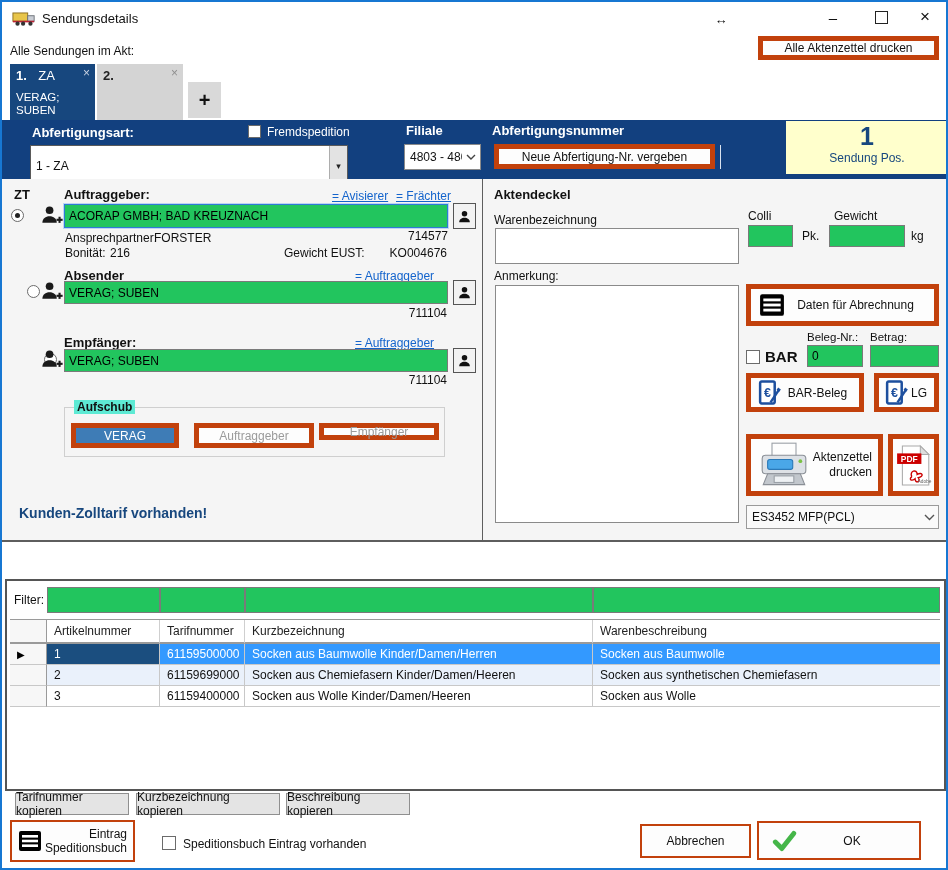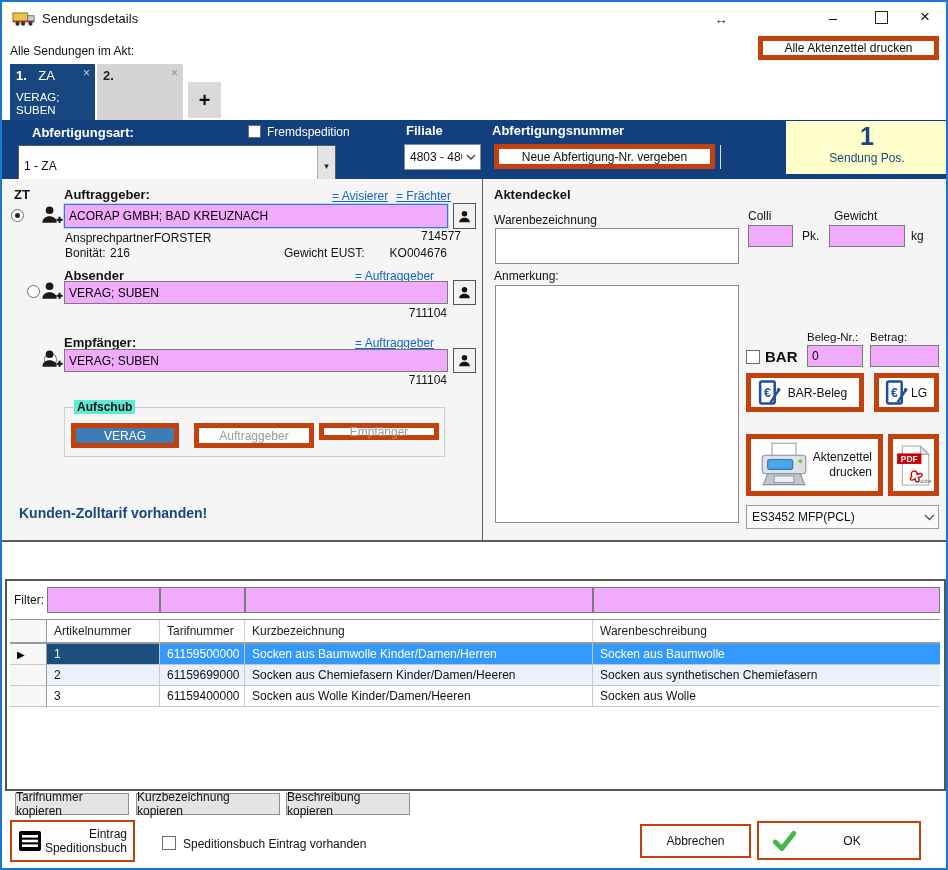--- a/index.html
+++ b/index.html
@@ -9,21 +9,21 @@
   *{margin:0;padding:0}
   body{background:#888;font-family:"Liberation Sans",sans-serif}
   #win{position:relative;width:948px;height:870px;background:#fff;border:2px solid var(--winborder);
        box-sizing:border-box;font-size:12px;color:#111;overflow:hidden}
   .abs{position:absolute;box-sizing:border-box}
   .b{font-weight:bold}
   .wt{color:#fff}
   .nv{color:var(--tabnavy)}
   .link{color:var(--link);text-decoration:underline;cursor:pointer;font-size:12px}
   .rt{text-align:right}
-  input.txt{border:1px solid #7a7a7a;background:#f0abfc;padding:0 4px;font:12px "Liberation Sans",sans-serif;box-sizing:border-box;width:100%;height:100%}
+  input.txt{border:1px solid #7a7a7a;background:#22c55e;padding:0 4px;font:12px "Liberation Sans",sans-serif;box-sizing:border-box;width:100%;height:100%}
   input.focus{border:1px solid #2e7bd6;outline:1px solid #bcd6f5}
   textarea.ta{border:1px solid #8a8a8a;background:#fff;resize:none;font:12px "Liberation Sans",sans-serif;box-sizing:border-box;width:100%;height:100%}
   .btn{display:flex;align-items:center;justify-content:center;background:#fdfdfd;border:5px solid #c2410c;
        font:12px "Liberation Sans",sans-serif;box-sizing:border-box;cursor:pointer;color:#111}
   .btn.gray{background:#e4e4e4;border:1px solid #8f8f8f}
   .radio{width:13px;height:13px;border:1px solid #6b6b6b;border-radius:50%;background:#fff;display:inline-block;position:relative}
   .radio.sel::after{content:"";position:absolute;left:3px;top:3px;width:5px;height:5px;border-radius:50%;background:#222}
   .cbx{width:13px;height:13px;border:1px solid #6b6b6b;background:#fff;display:inline-block}
   .combo{background:#fff;border:1px solid #8a8a8a;display:flex;align-items:center;overflow:hidden;white-space:nowrap;cursor:pointer}
   .combo .val{flex:1;padding:0 5px;overflow:hidden}
@@ -78,21 +78,21 @@
   </div>
   <div class="abs" style="left:95px;top:62px;width:86px;height:57px;background:#d4d4d4;color:#222;padding:4px 6px">
     <span class="abs" style="right:5px;top:2px;color:#8f8f8f;font-size:12px">×</span>
     <span class="b" style="font-size:13px">2.</span>
   </div>
   <div class="abs" style="left:186px;top:80px;width:33px;height:36px;background:#d9d9d9;display:flex;align-items:center;justify-content:center;font-size:20px;font-weight:bold;cursor:pointer">+</div>
 
   
   <div class="abs" style="left:0;top:118px;width:944px;height:59px;background:var(--navy)"></div>
   <span class="abs wt b" style="left:30px;top:123px;font-size:13px">Abfertigungsart:</span>
-  <div class="combo abs" style="left:16px;top:143px;width:318px;height:41px;border-color:#5a5a5a">
+  <div class="combo abs" style="left:28px;top:143px;width:318px;height:41px;border-color:#5a5a5a">
     <span class="val">1 - ZA</span>
     <span class="arrowbox">▾</span>
   </div>
   <span class="cbx abs" style="left:246px;top:123px"></span>
   <span class="abs wt" style="left:265px;top:123px">Fremdspedition</span>
   <span class="abs wt b" style="left:404px;top:121px;font-size:13px">Filiale</span>
   <div class="combo abs" style="left:402px;top:142px;width:77px;height:26px">
     <span class="val">4803 - 480</span>
     <span class="chev">
         <svg width="10" height="6">
@@ -126,21 +126,21 @@
         <rect x="19.3" y="13.3" width="2.2" height="6.4" fill="#1a1a1a"></rect>
       </svg>
   </span>
   <span class="abs" style="left:62px;top:202px;width:384px;height:24px"><input class="txt focus" value="ACORAP GMBH; BAD KREUZNACH" style=""></span>
   <span class="iconbtn abs" style="left:451px;top:201px;width:23px;height:26px">
     <svg width="15" height="15" viewBox="0 0 24 24">
         <circle cx="12" cy="7.5" r="4.4" fill="#111"></circle>
         <path d="M3.5 21c0-4.8 3.9-7.2 8.5-7.2s8.5 2.4 8.5 7.2z" fill="#111"></path>
       </svg>
   </span>
-  <span class="abs rt" style="left:359px;top:227px;width:100px">714577</span>
+  <span class="abs rt" style="left:346px;top:227px;width:100px">714577</span>
   <span class="abs" style="left:63px;top:229px">Ansprechpartner:</span>
   <span class="abs" style="left:152px;top:229px">FORSTER</span>
   <span class="abs" style="left:63px;top:244px">Bonität:</span>
   <span class="abs" style="left:108px;top:244px">216</span>
   <span class="abs" style="left:282px;top:244px">Gewicht EUST:</span>
   <span class="abs rt" style="left:345px;top:244px;width:100px">KO004676</span>
 
   <span class="abs b" style="left:62px;top:266px;font-size:13px">Absender</span>
   <span class="link abs" style="left:353px;top:267px">= Auftraggeber</span>
   <span class="radio abs" style="left:9px;top:283px"></span>
@@ -196,20 +196,31 @@
   <span class="abs" style="left:493px;top:226px;width:244px;height:36px"><textarea class="ta" style=""></textarea></span>
   <span class="abs" style="left:746px;top:207px">Colli</span>
   <span class="abs" style="left:746px;top:223px;width:45px;height:22px"><input class="txt" style=""></span>
   <span class="abs" style="left:800px;top:227px">Pk.</span>
   <span class="abs" style="left:832px;top:207px">Gewicht</span>
   <span class="abs" style="left:827px;top:223px;width:76px;height:22px"><input class="txt" style=""></span>
   <span class="abs" style="left:909px;top:227px">kg</span>
   <span class="abs" style="left:492px;top:267px">Anmerkung:</span>
   <span class="abs" style="left:493px;top:283px;width:244px;height:238px"><textarea class="ta" style=""></textarea></span>
 
+  <div class="btn abs" style="left:744px;top:282px;width:193px;height:42px;justify-content:flex-start;padding:0 8px">
+    <span style="display:flex">
+        <svg width="26" height="26" viewBox="0 0 24 24">
+          <rect x="1" y="2" width="22" height="20" rx="2" fill="#000"></rect>
+          <rect x="4" y="6" width="16" height="2.6" fill="#fff"></rect>
+          <rect x="4" y="10.7" width="16" height="2.6" fill="#fff"></rect>
+          <rect x="4" y="15.4" width="16" height="2.6" fill="#fff"></rect>
+        </svg>
+      </span>
+    <span style="flex:1;text-align:center">Daten für Abrechnung</span>
+  </div>
   <span class="abs" style="left:805px;top:329px;font-size:11.5px">Beleg-Nr.:</span>
   <span class="abs" style="left:868px;top:329px;font-size:11.5px">Betrag:</span>
   <span class="cbx abs" style="left:744px;top:348px;width:14px;height:14px"></span>
   <span class="abs b" style="left:763px;top:346px;font-size:15px">BAR</span>
   <span class="abs" style="left:805px;top:343px;width:56px;height:22px"><input class="txt" value="0" style=""></span>
   <span class="abs" style="left:868px;top:343px;width:69px;height:22px"><input class="txt" style=""></span>
 
   <div class="btn abs" style="left:744px;top:371px;width:118px;height:39px;justify-content:flex-start;padding:0 6px">
     <span style="display:flex">
         <svg width="25" height="28" viewBox="0 0 24 26">

